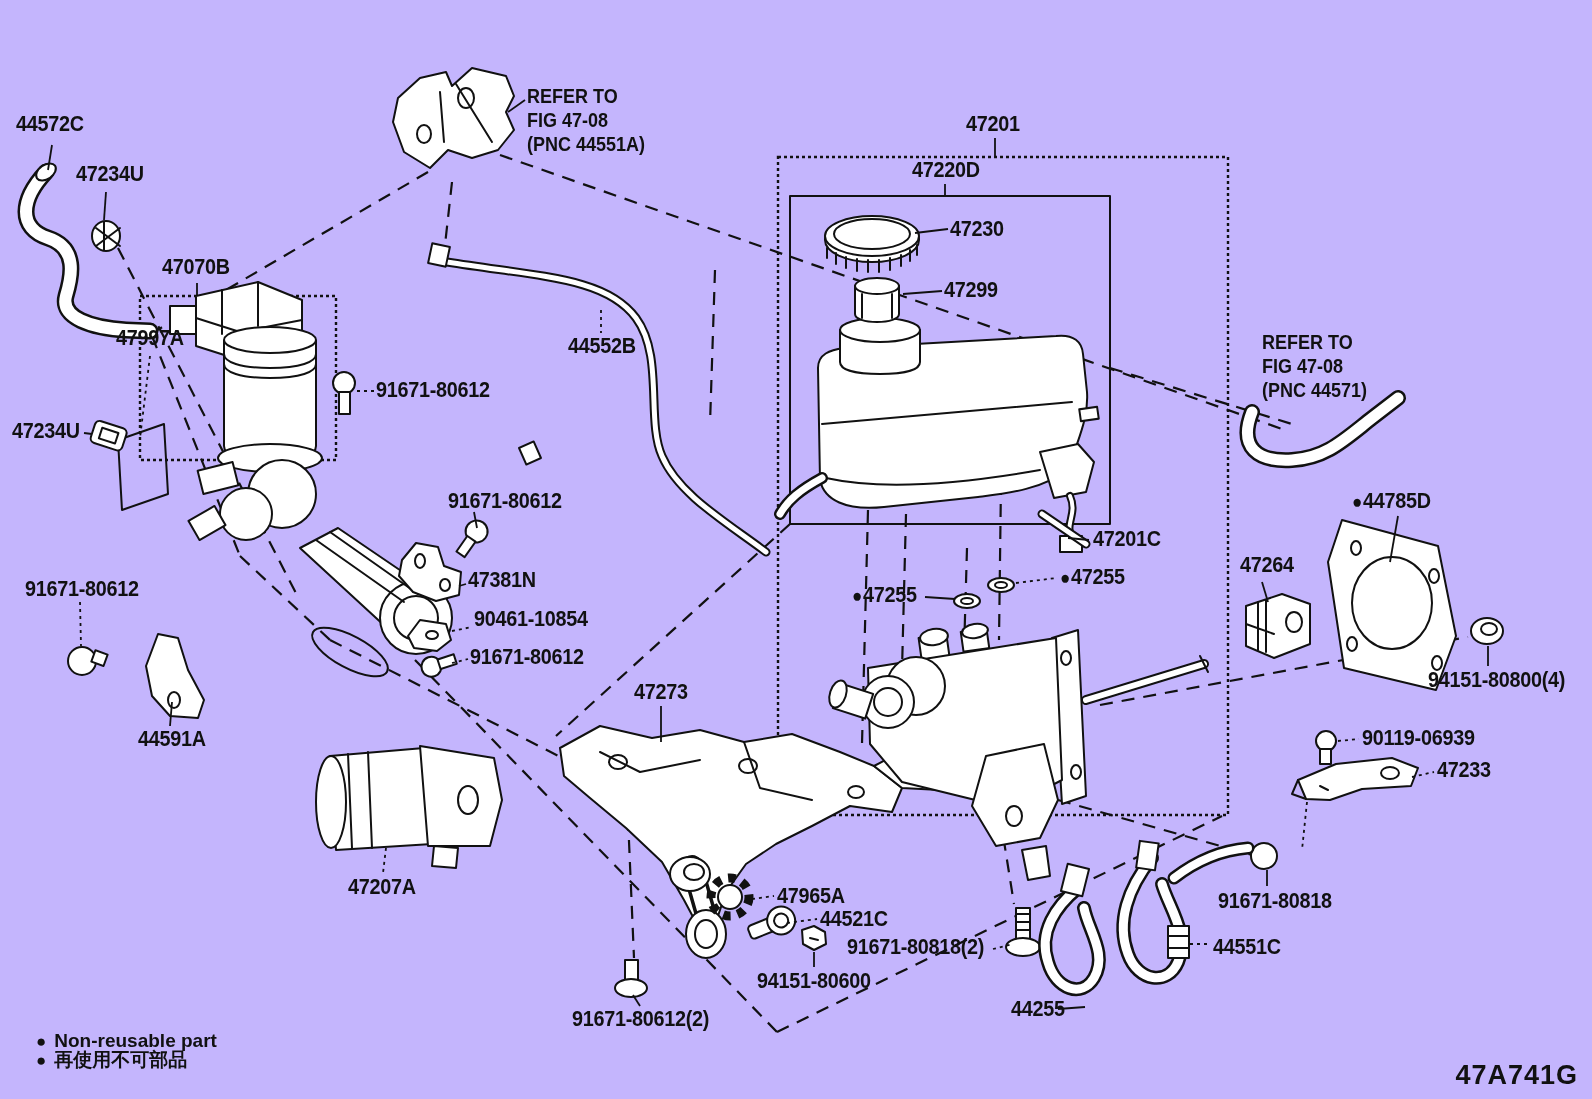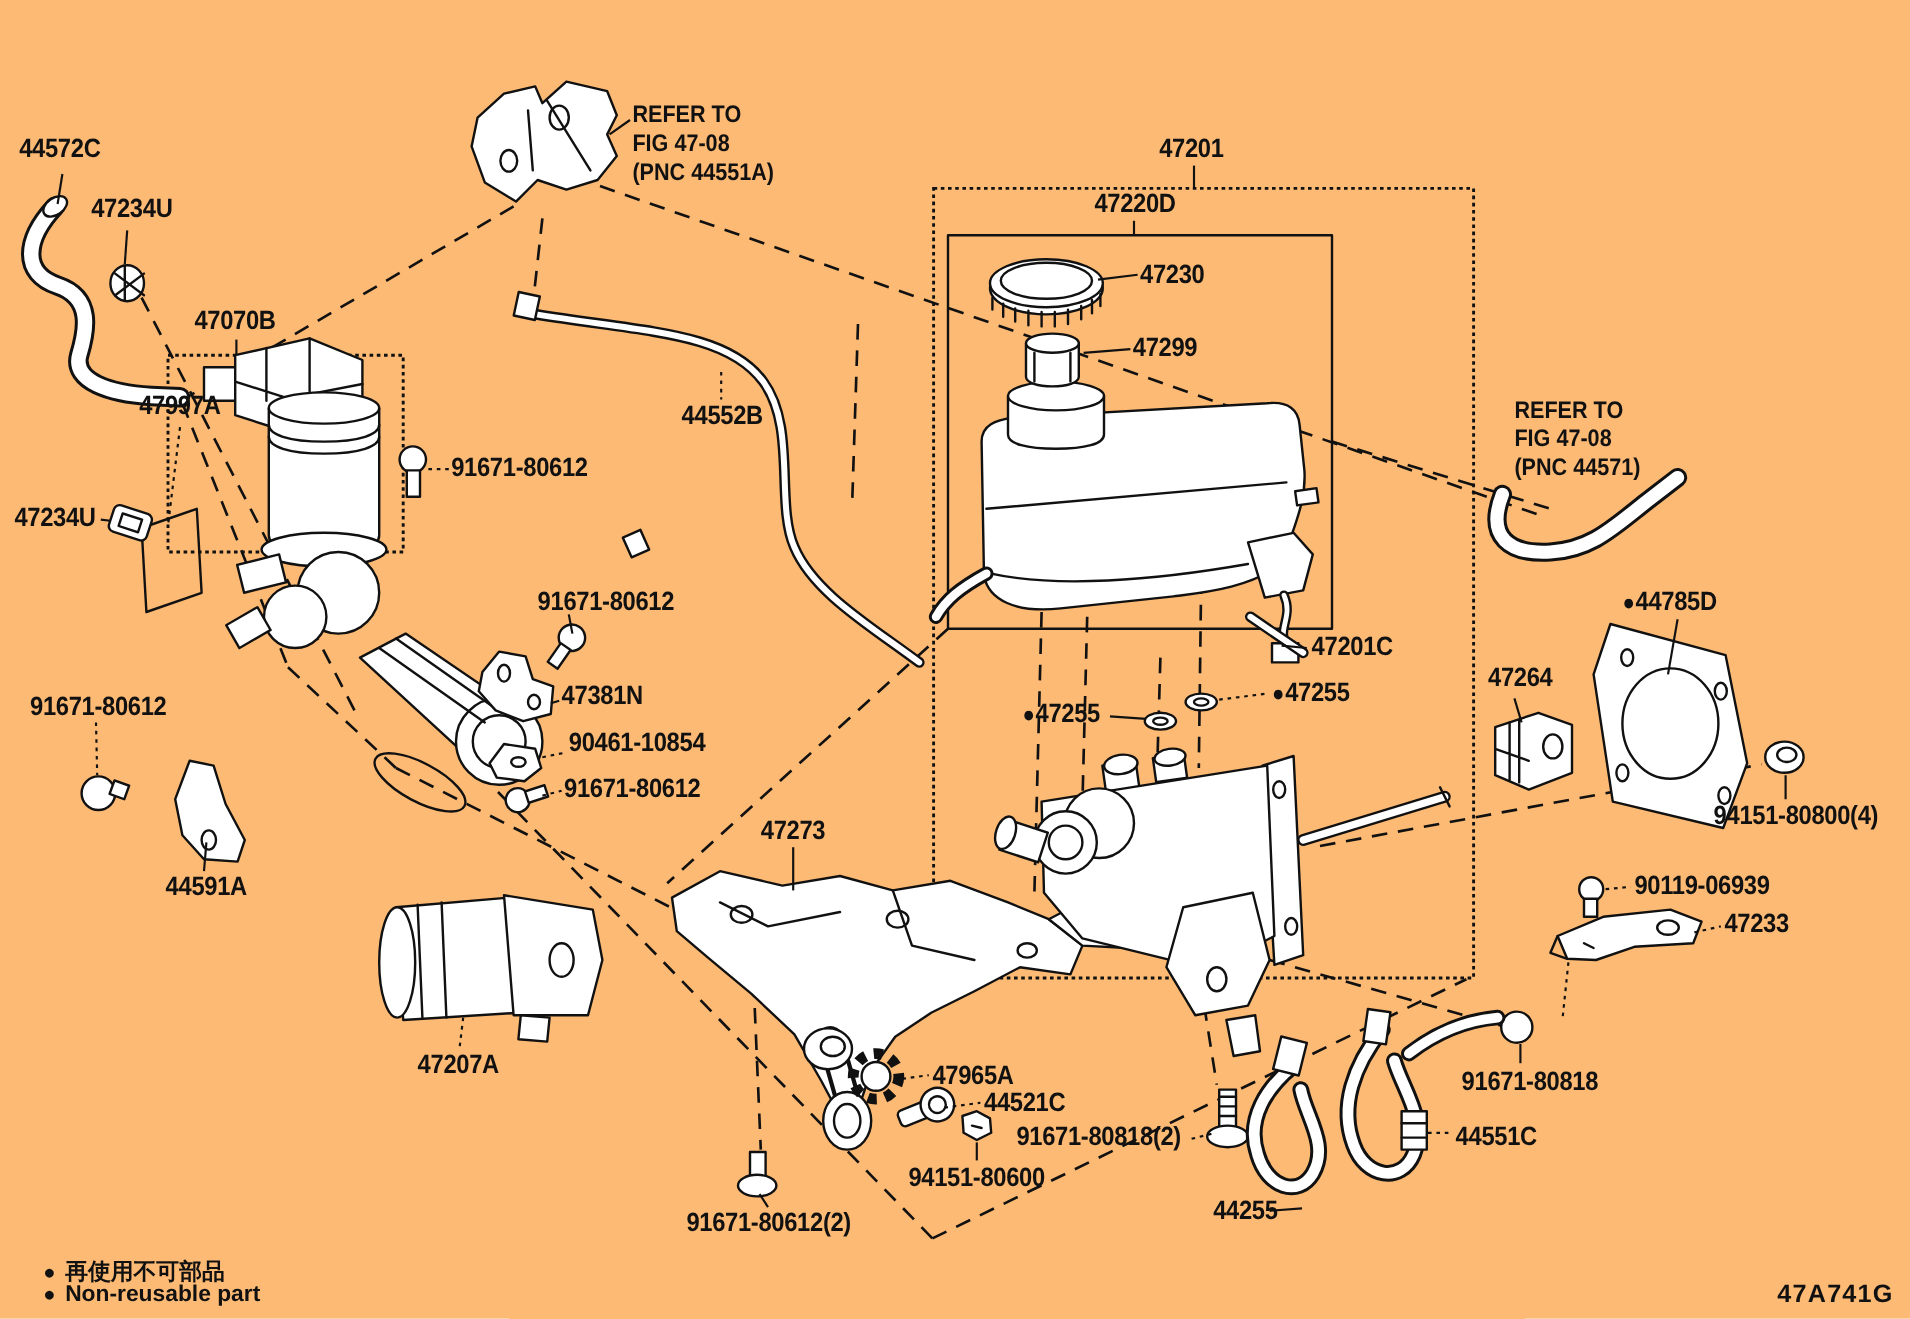--- a/index.html
+++ b/index.html
@@ -1,27 +1,27 @@
 <!DOCTYPE html>
 <html><head>
 <meta charset="utf-8">
 <style>
   html,body{margin:0;padding:0;background:#fff;}
-  #stage{position:relative;width:1592px;height:1099px;background:#fdba74;overflow:hidden;
+  #stage{position:relative;width:1592px;height:1099px;background:#c4b5fd;overflow:hidden;
          font-family:"Liberation Sans",sans-serif;color:#111;}
   #art{position:absolute;left:0;top:0;}
   .callout{position:absolute;font-weight:bold;font-size:22px;line-height:24px;white-space:nowrap;
            transform:scaleX(.9);transform-origin:left top;letter-spacing:-.3px;color:#111;}
   .callout .dot{font-size:19px;margin-right:1px;}
   .note{position:absolute;font-weight:bold;font-size:20px;line-height:24px;white-space:nowrap;
         transform:scaleX(.9);transform-origin:left top;color:#111;}
   .note span{display:block;}
   .legend-row{position:absolute;font-weight:bold;font-size:19px;color:#111;white-space:nowrap;}
   .legend-row .bullet{font-size:17px;margin-right:8px;}
-  .diagram-code{position:absolute;right:14px;bottom:8px;font-weight:bold;font-size:21px;letter-spacing:1px;color:#111;}
+  .diagram-code{position:absolute;right:14px;bottom:8px;font-weight:bold;font-size:27px;letter-spacing:1px;color:#111;}
   
   .s  {stroke:#111;stroke-width:2;fill:none;stroke-linejoin:round;stroke-linecap:round;}
   .sf {stroke:#111;stroke-width:2;fill:#fff;stroke-linejoin:round;}
   .ld {stroke:#111;stroke-width:1.8;fill:none;}
   .ldt{stroke:#111;stroke-width:1.8;fill:none;stroke-dasharray:3 4;}
   .dsh{stroke:#111;stroke-width:2.2;fill:none;stroke-dasharray:13 9;}
   .dot3{stroke:#111;stroke-width:2.4;fill:none;stroke-dasharray:3 3;}
   .tubeO{stroke:#111;fill:none;stroke-linecap:round;}
   .tubeI{stroke:#fff;fill:none;stroke-linecap:round;}
 </style>
@@ -351,21 +351,21 @@
   </div>
   <div class="note" id="note-1" style="left: 1262px; top: 330px;">
     <span>REFER TO</span>
     <span>FIG 47-08</span>
     <span>(PNC 44571)</span>
   </div>
 
   <div class="legend-row" style="left:36px;top:1047px">
     <span class="bullet">●</span><span>再使用不可部品</span>
   </div>
-  <div class="legend-row" style="left:36px;top:1068px">
+  <div class="legend-row" style="left:36px;top:1030px">
     <span class="bullet">●</span><span>Non-reusable part</span>
   </div>
 
   <div class="diagram-code">47A741G</div>
 
 <div class="callout" style="left: 16px; top: 112px;">
     <span>44572C</span>
   </div>
     <div class="callout" style="left: 76px; top: 162px;">
     <span>47234U</span>

